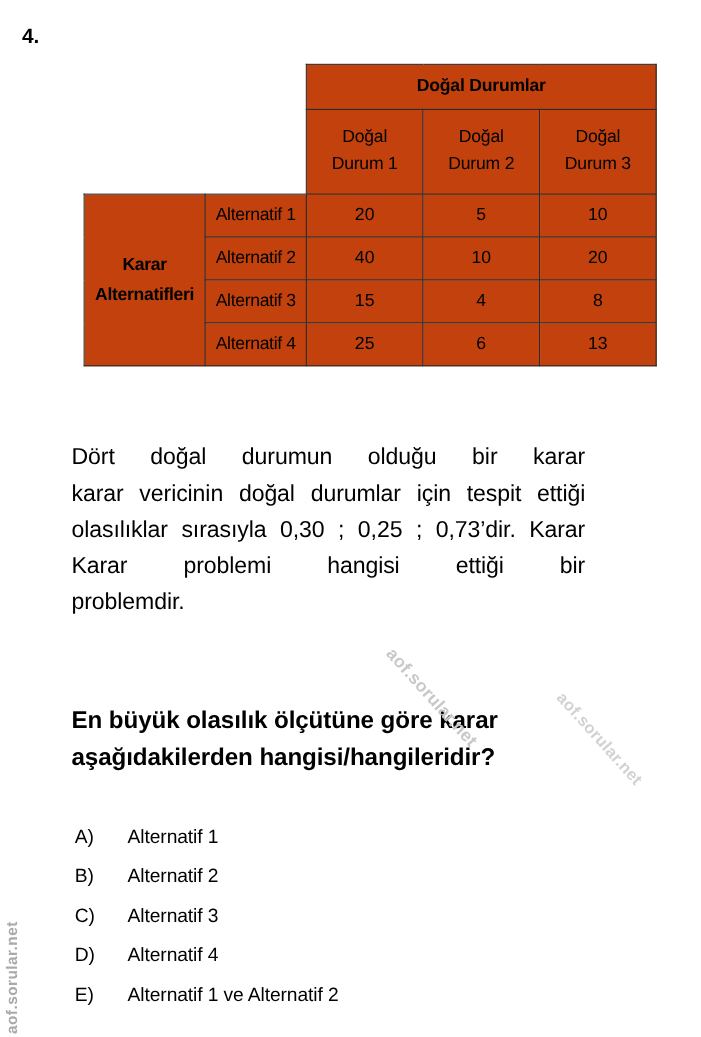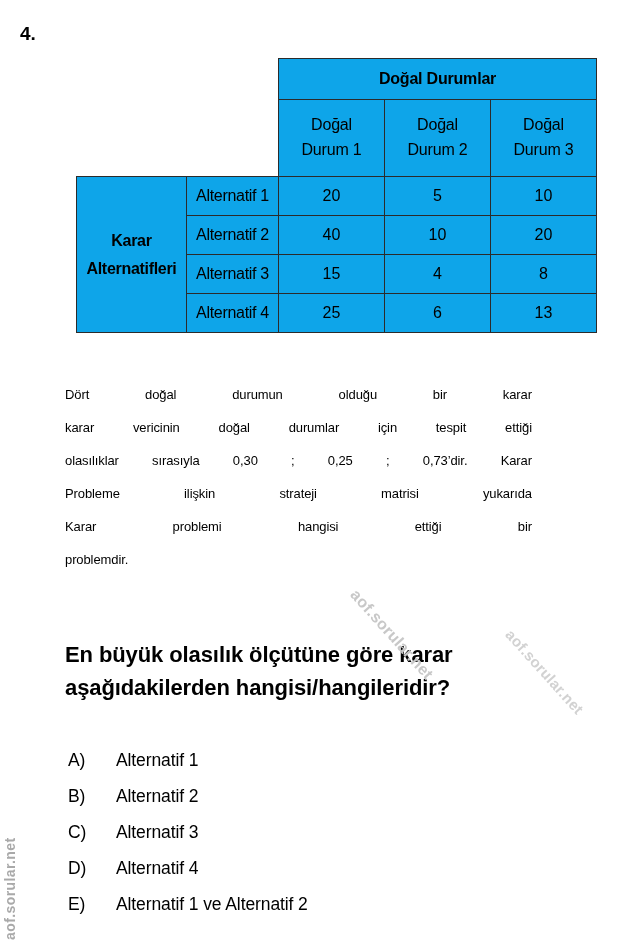--- a/index.html
+++ b/index.html
@@ -39,21 +39,21 @@
     table-layout: fixed;
     width: 521px;
     font-family: "Liberation Sans", sans-serif;
   }
   table.matrix td {
     border: 1.6px solid #2b2b2b;
     padding: 0;
     text-align: center;
     vertical-align: middle;
     font-size: 16px;
-    background: #0ea5e9;
+    background: #c2410c;
   }
   td.blank-cell {
     border: none !important;
     background: transparent !important;
   }
   td.states-title {
     background: #d9d9d9;
     font-weight: bold;
     font-size: 17px;
     height: 40px;
@@ -85,23 +85,23 @@
     height: 38px;
   }
   .colw-lbl  { width: 110px; }
   .colw-alt  { width: 92px; }
   .colw-d    { width: 106px; }
 
   
   #passage {
     position: absolute;
     left: 65px;
-    top: 378px;
+    top: 399px;
     width: 467px;
-    font-size: 13px;
+    font-size: 21px;
     line-height: 33px;
     text-align: justify;
     text-justify: inter-word;
     letter-spacing: -0.1px;
   }
   #passage .ln { display: block; }
   #passage .just {
     display: flex;
     justify-content: space-between;
   }
@@ -274,27 +274,20 @@
     <span>olasılıklar</span>
     <span>sırasıyla</span>
     <span>0,30</span>
     <span>;</span>
     <span>0,25</span>
     <span>;</span>
     <span>0,73’dir.</span>
     <span>Karar</span>
   </span>
   <span class="ln just">
-    <span>Probleme</span>
-    <span>ilişkin</span>
-    <span>strateji</span>
-    <span>matrisi</span>
-    <span>yukarıda</span>
-  </span>
-  <span class="ln just">
     <span>Karar</span>
     <span>problemi</span>
     <span>hangisi</span>
     <span>ettiği</span>
     <span>bir</span>
   </span>
   <span class="ln">problemdir.</span>
 </div>
 
 <div id="question-text">

